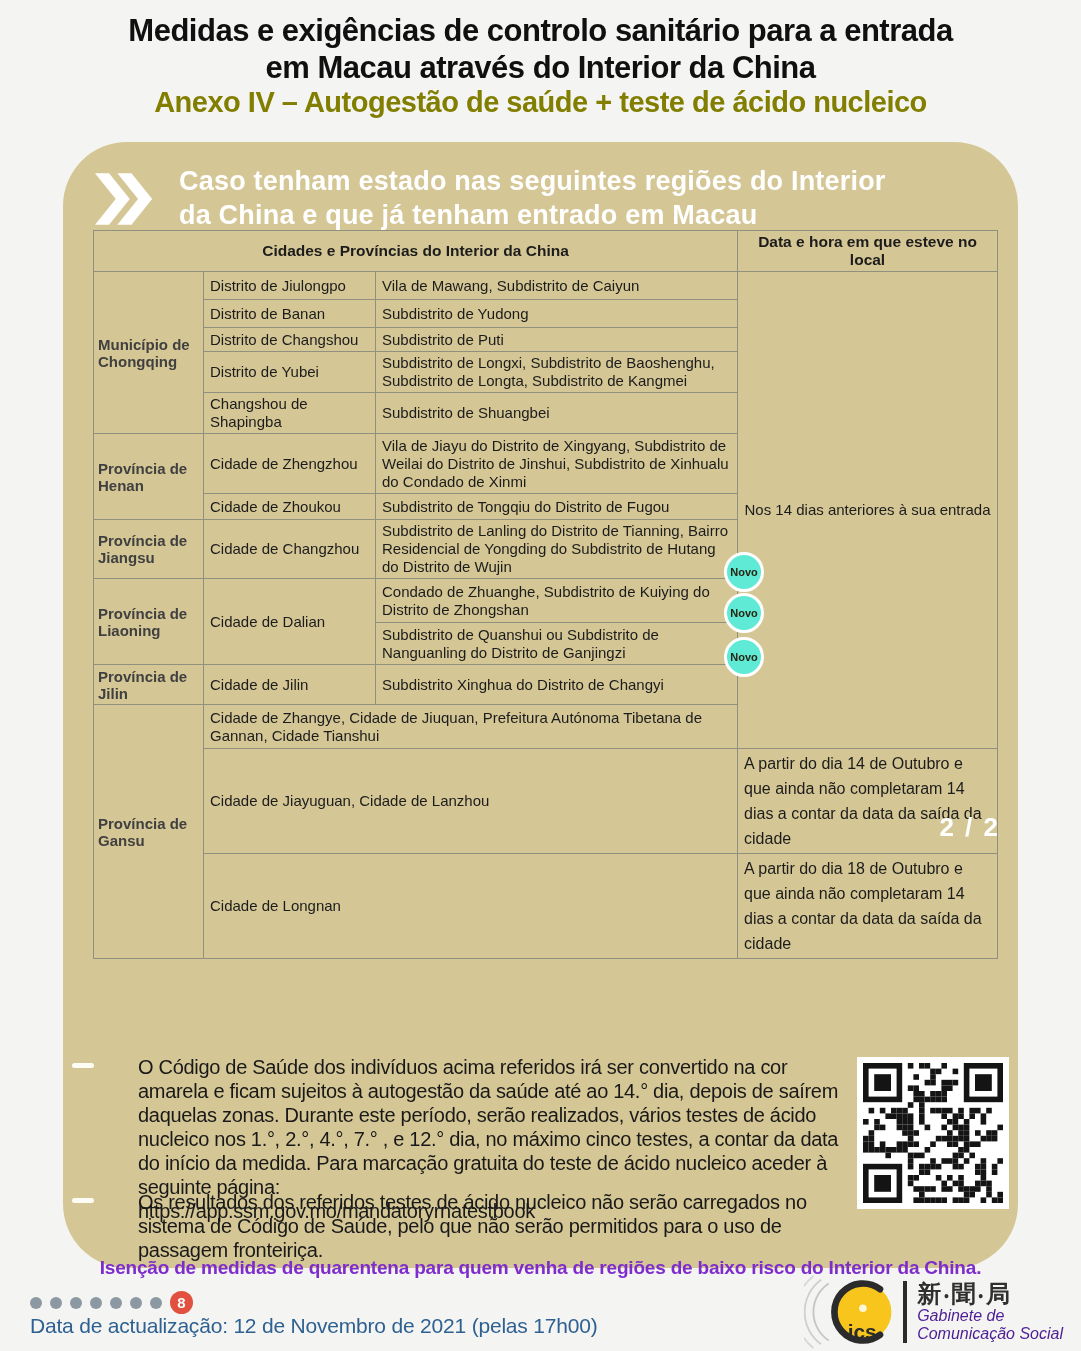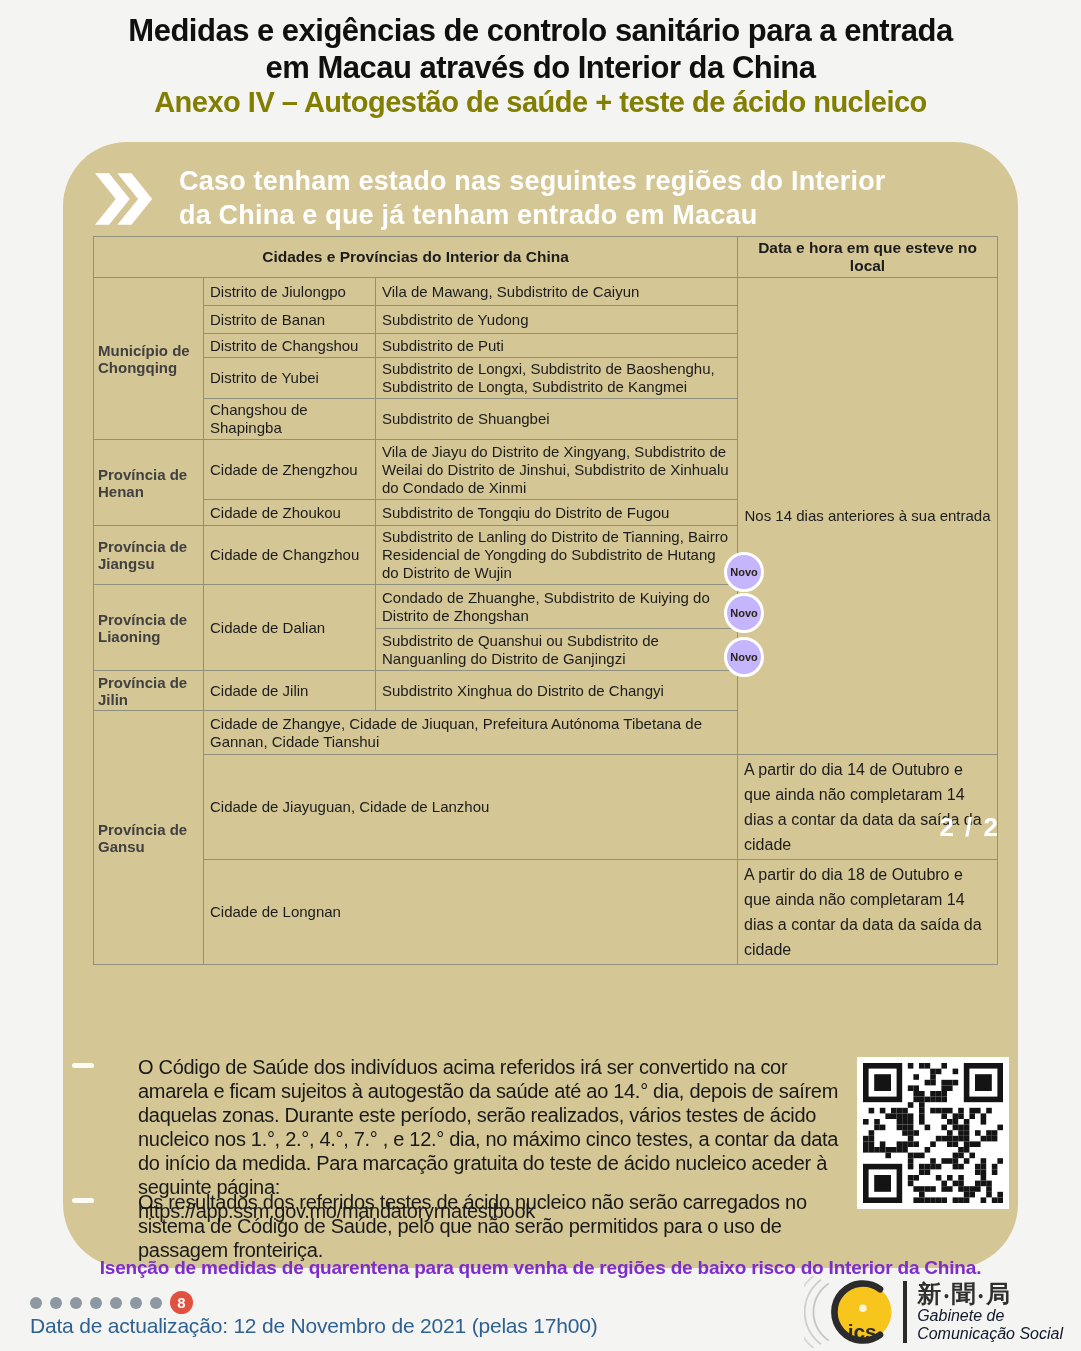--- a/index.html
+++ b/index.html
@@ -24,36 +24,36 @@
     background:#d5c795;border-radius:64px;
   }
   .section-header{position:absolute;left:32px;top:22px;display:flex;}
   .chevron-icon{flex:none;margin-top:4px;}
   .section-heading{
     margin-left:26px;color:#ffffff;font-weight:bold;
     font-size:27px;line-height:34px;letter-spacing:0.2px;
   }
   
   .regions-table{
-    position:absolute;left:30px;top:94px;width:904px;
+    position:absolute;left:30px;top:88px;width:904px;
     border-collapse:collapse;table-layout:fixed;
     font-size:15px;color:#1c1c1c;
   }
   .regions-table td,.regions-table th{
     border:1px solid #90907f;padding:2px 6px;vertical-align:middle;
     line-height:18px;overflow:hidden;
   }
   .regions-table th{font-size:15.5px;text-align:center;padding:2px 4px;}
   td.prov{color:#404040;font-weight:bold;padding-left:4px;line-height:17px;}
   td.date-cell{font-size:16px;line-height:25px;padding:2px 4px 2px 6px;}
   td.date-all{text-align:center;font-size:15px;margin-left:36px;}
   
   .novo-badge{
     position:absolute;left:661px;width:34px;height:34px;border-radius:50%;
-    background:#c4b5fd;border:3px solid #ffffff;
+    background:#5eead4;border:3px solid #ffffff;
     display:flex;align-items:center;justify-content:center;
     font-size:11px;font-weight:bold;color:#2a2414;z-index:3;
   }
   .novo-1{top:410px;} .novo-2{top:451px;} .novo-3{top:495px;}
   .page-indicator{
     position:absolute;top:670px;right:18px;color:#ffffff;font-weight:bold;
     font-size:26px;letter-spacing:2px;
   }
   
   .note{position:absolute;left:9px;width:775px;display:flex;gap:32px;}
@@ -85,21 +85,21 @@
     font-weight:bold;font-size:15px;display:flex;align-items:center;justify-content:center;
   }
   .update-date{
     position:absolute;left:30px;top:1314px;color:#2e6191;font-size:21px;letter-spacing:-0.2px;
   }
   .gcs-logo{
     position:absolute;right:18px;top:1276px;display:flex;align-items:center;height:72px;
   }
   .logo-divider{width:4px;height:62px;background:#2b2b2b;margin:0 10px 0 4px;}
   .logo-text-cn{font-size:24px;color:#2f2f2f;letter-spacing:2px;font-weight:bold;line-height:26px;}
-  .logo-text-pt{font-size:16px;color:#0f172a;font-style:italic;line-height:18px;}
+  .logo-text-pt{font-size:16px;color:#4c1d95;font-style:italic;line-height:18px;}
 </style>
 </head>
 <body>
 
 <div class="page-title">
   <span>Medidas e exigências de controlo sanitário para a entrada</span><br>
   <span>em Macau através do Interior da China</span>
 </div>
 <div class="page-subtitle">Anexo IV – Autogestão de saúde + teste de ácido nucleico</div>
 

